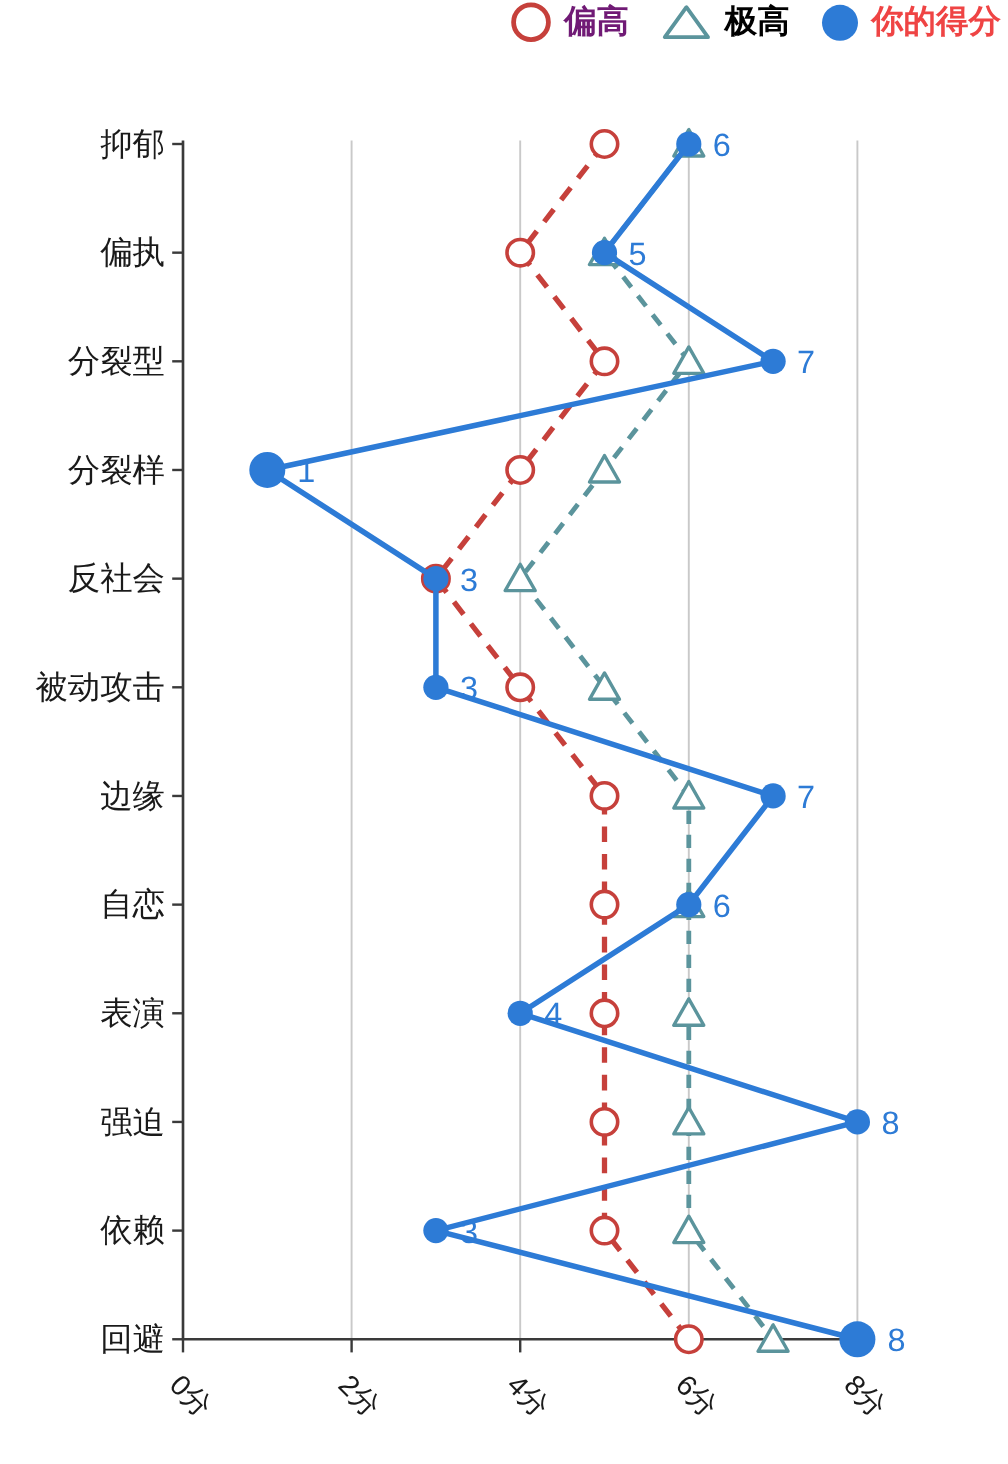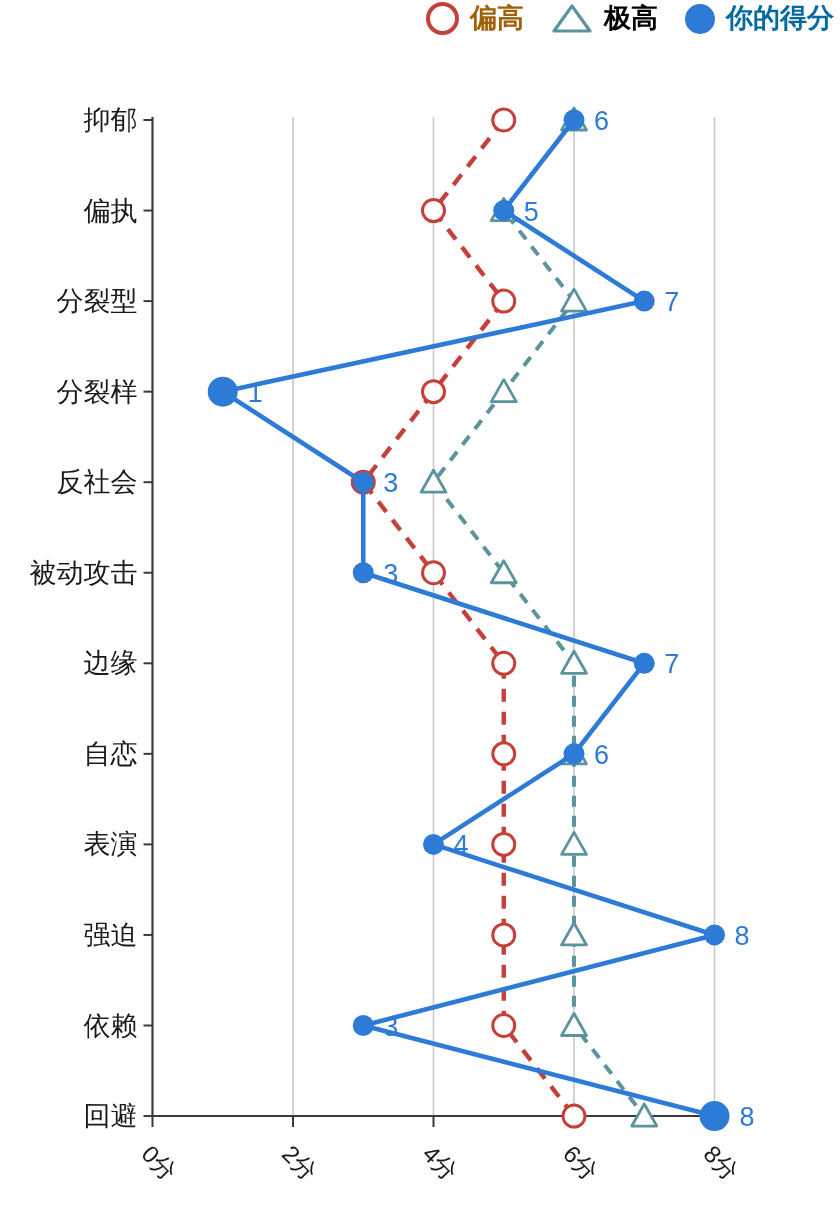--- a/index.html
+++ b/index.html
@@ -52,33 +52,33 @@
   svg text { font-family: "Liberation Sans", sans-serif; }
 </style>
 </head>
 <body>
 
 <div class="page">
 
   <div class="legend">
     <div class="legend-item">
       <span class="circle-open" style="border-color: rgb(198, 64, 59);"></span>
-      <span class="li-label" style="color: #a16207;">偏高</span>
+      <span class="li-label" style="color: #701a75;">偏高</span>
     </div>
     <div class="legend-item">
       <span class="tri-icon">
         <svg width="42" height="31" viewBox="0 0 42 31">
           <polygon points="21,3 3,28 39,28" fill="#ffffff" stroke="#5b949c" stroke-width="3.2" stroke-linejoin="round"></polygon>
         </svg>
       </span>
       <span class="li-label" style="color: #000000;">极高</span>
     </div>
     <div class="legend-item">
       <span class="circle-filled" style="background: rgb(45, 123, 214);"></span>
-      <span class="li-label" style="color: #0369a1;">你的得分</span>
+      <span class="li-label" style="color: #ef4444;">你的得分</span>
     </div>
   </div>
 
   <svg id="chart" width="840" height="1220" viewBox="0 0 840 1220">
       <line x1="293" y1="117" x2="293" y2="1116" stroke="#c9c9c9" stroke-width="1.6"></line>
       <line x1="433.5" y1="117" x2="433.5" y2="1116" stroke="#c9c9c9" stroke-width="1.6"></line>
       <line x1="574" y1="117" x2="574" y2="1116" stroke="#c9c9c9" stroke-width="1.6"></line>
       <line x1="714.5" y1="117" x2="714.5" y2="1116" stroke="#c9c9c9" stroke-width="1.6"></line>
       <line x1="152.5" y1="117" x2="152.5" y2="1116" stroke="#3a3a3a" stroke-width="2.2"></line>
       <line x1="151.5" y1="1116" x2="719.5" y2="1116" stroke="#3a3a3a" stroke-width="2.2"></line>

